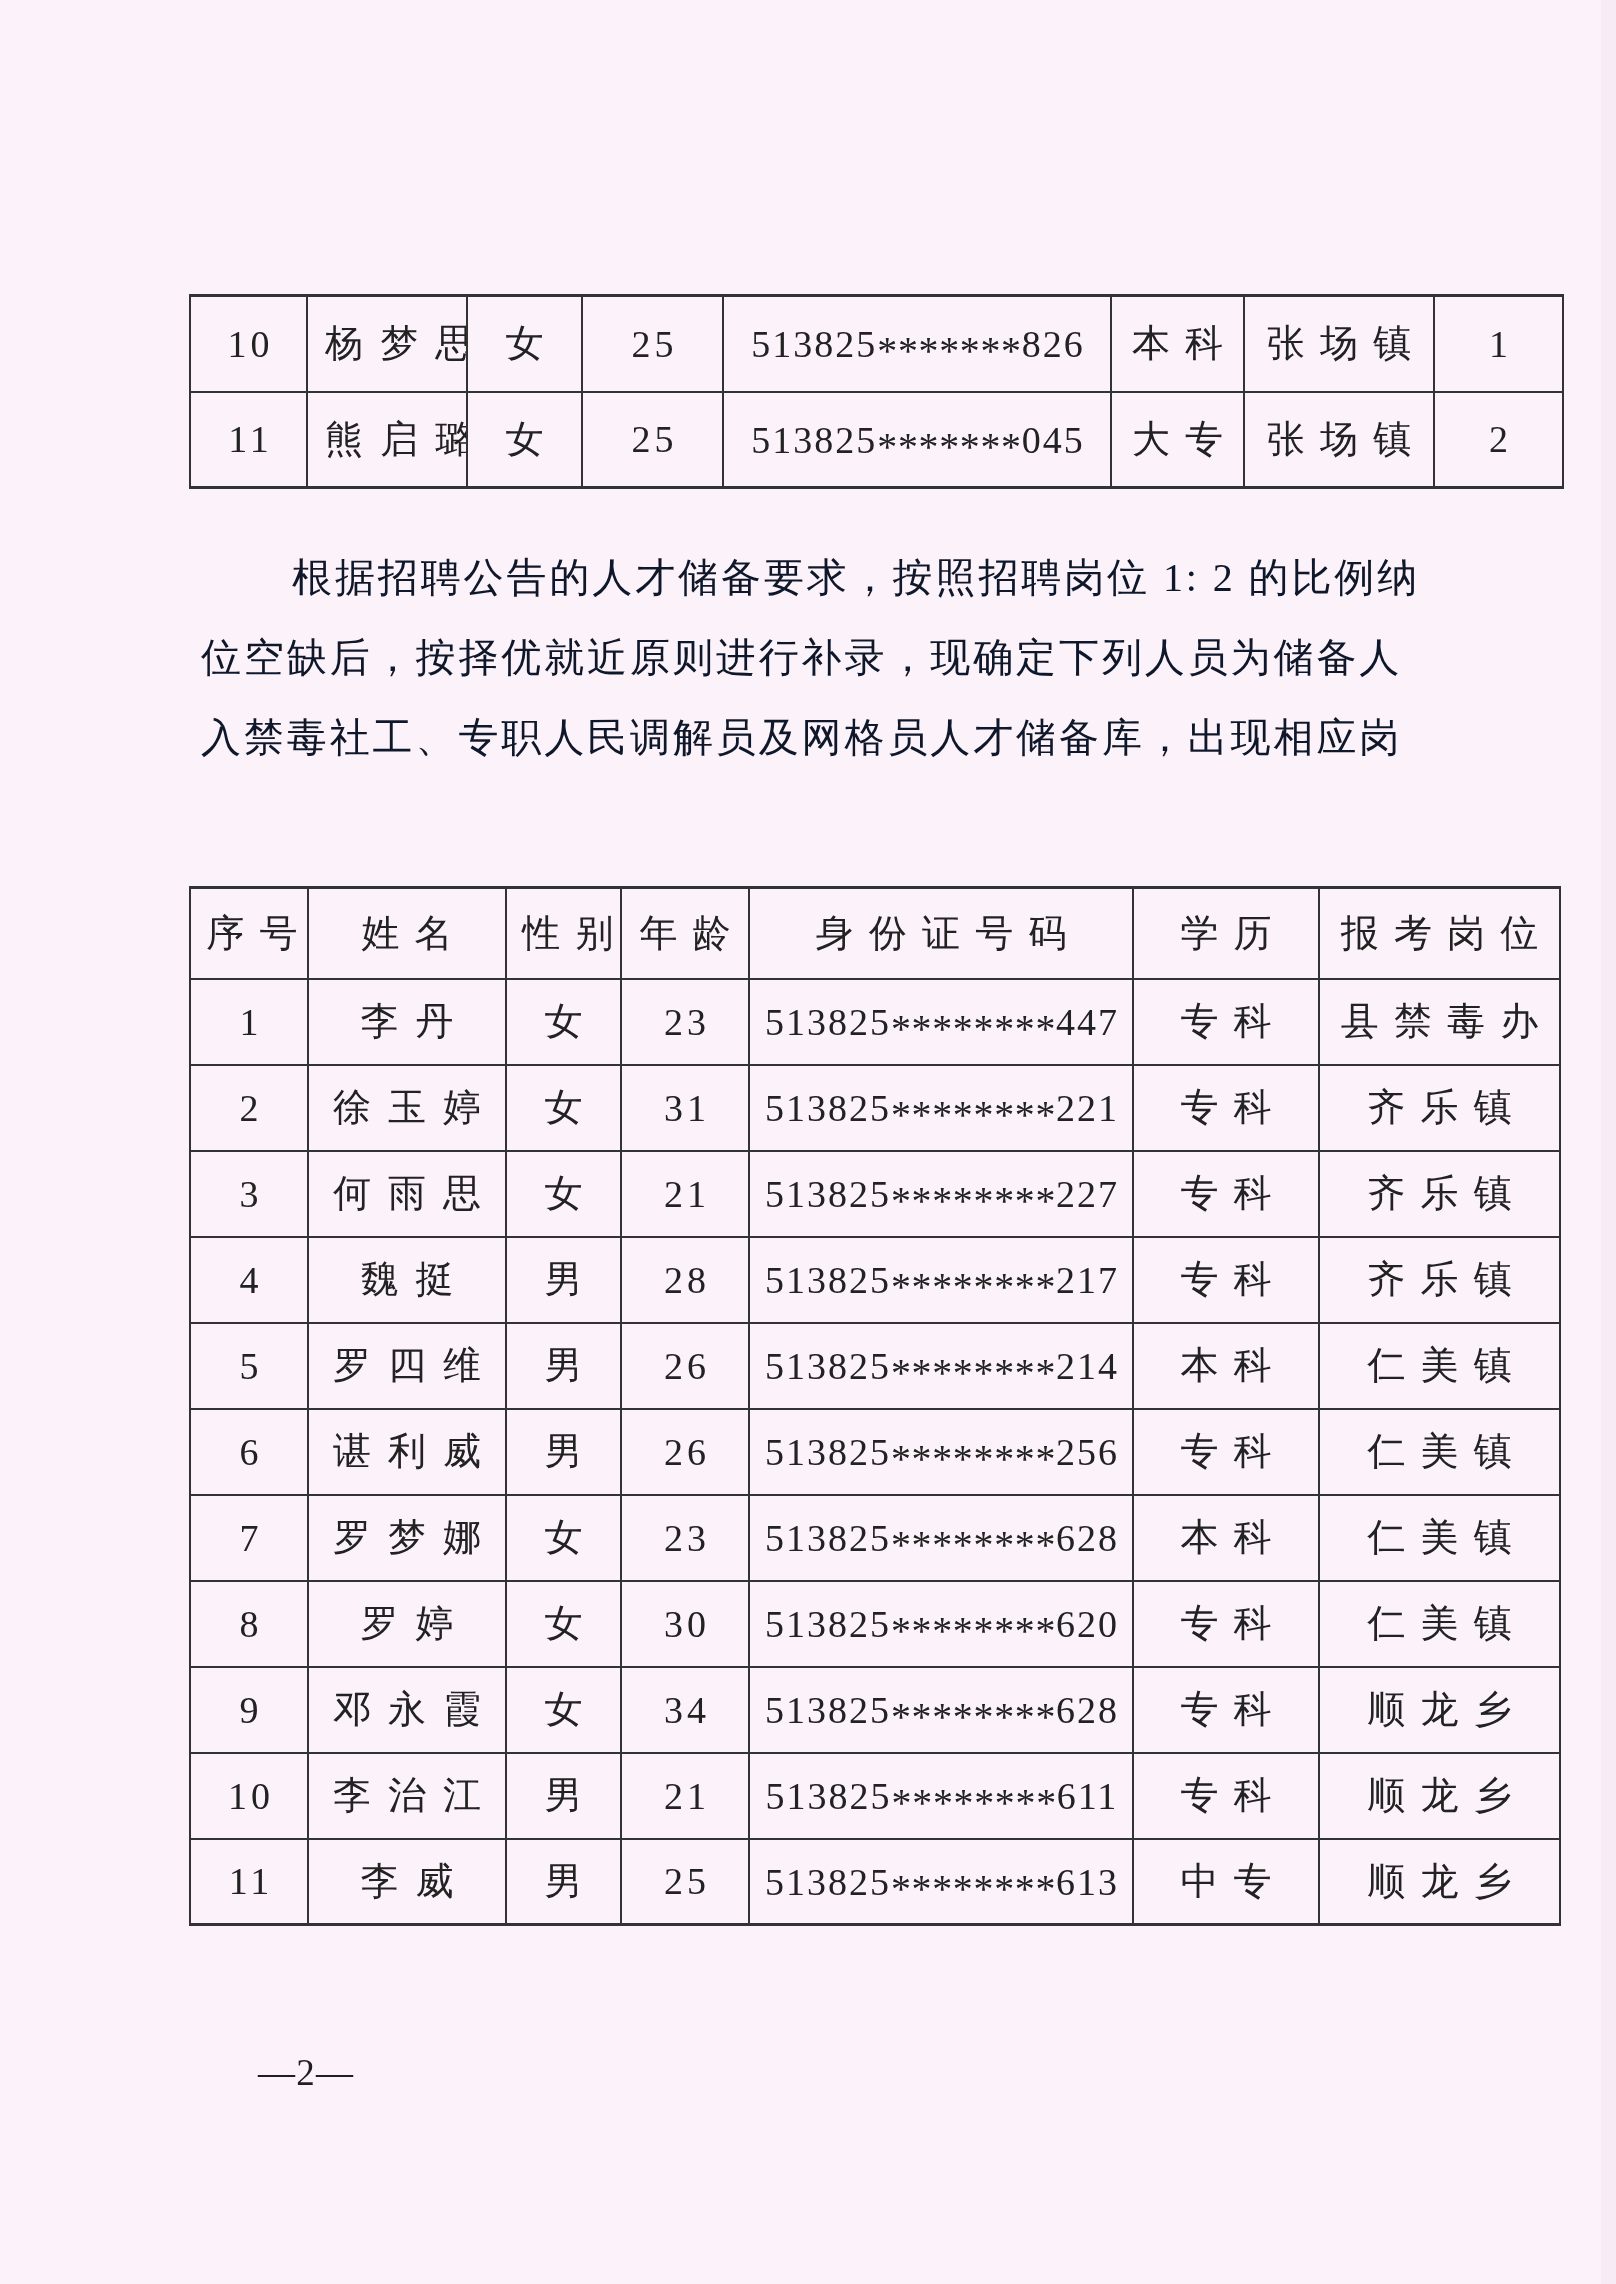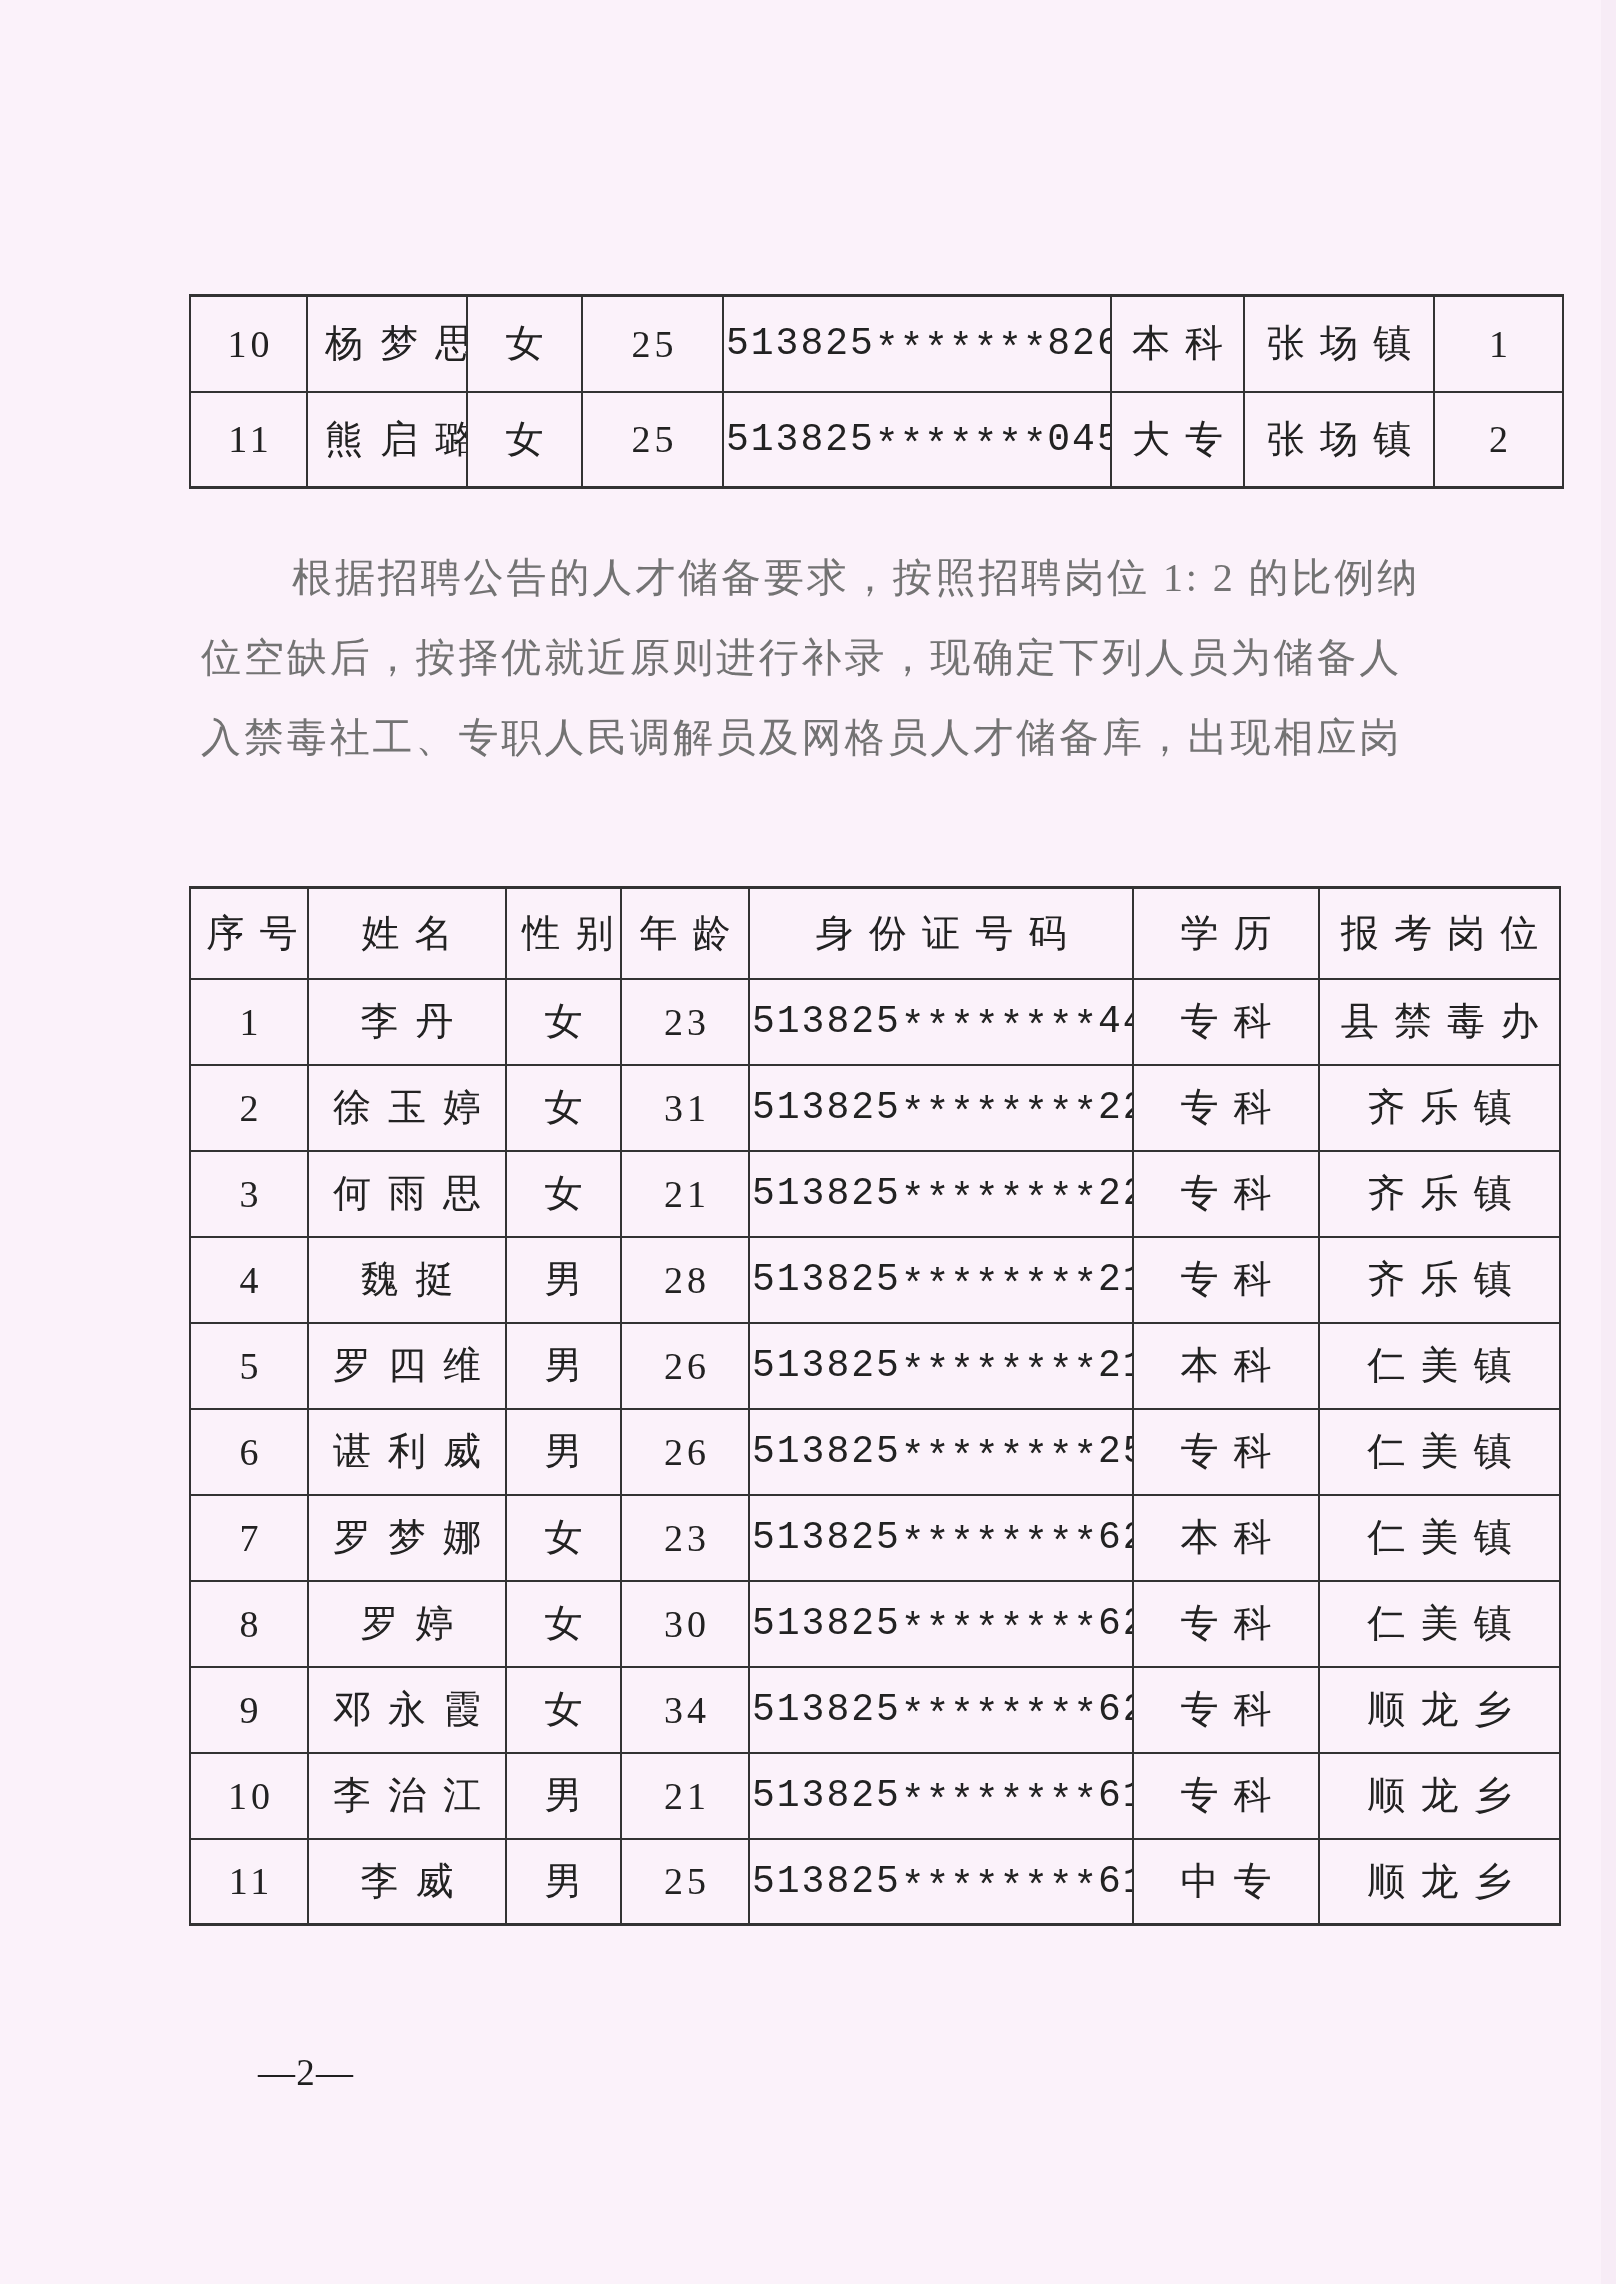--- a/index.html
+++ b/index.html
@@ -40,42 +40,42 @@
 
   .main-table { left: 189px; top: 886px; width: 1370px; }
   .main-table thead tr { height: 91px; padding-left: 44px; }
   .main-table thead th { border-bottom-width: 2.6px; }
   .main-table tbody tr { height: 86px; }
 
   
   .cjk { letter-spacing: 0.40em; text-indent: 0.40em; }
   .c-name { letter-spacing: 0.45em; text-indent: 0.45em; }
   .c-num { letter-spacing: 0.10em; text-indent: 0.10em; font-size: 37px; }
-  .c-id { font-size: 37px; letter-spacing: 2px; text-indent: 2px; font-family: Liberation Mono, monospace; }
+  .c-id { font-size: 37px; letter-spacing: 2px; text-indent: 2px; }
   .c-id .stars {
     position: relative;
     top: 0.17em;
     font-size: 1.05em;
     letter-spacing: 0.7px;
   }
 
   
   .paragraph {
     position: absolute;
     left: 201px;
     top: 538px;
     width: 1232px;
   }
   .para-line {
     height: 80px;
     line-height: 80px;
     font-size: 40px;
     letter-spacing: 2.9px;
     white-space: nowrap;
-    color: #737373;
+    color: #0f172a;
   }
   .para-line:first-of-type { padding-left: 91px; }
 
   
   .page-number {
     position: absolute;
     left: 258px;
     top: 2051px;
     font-size: 37px;
     letter-spacing: 1.3px;

